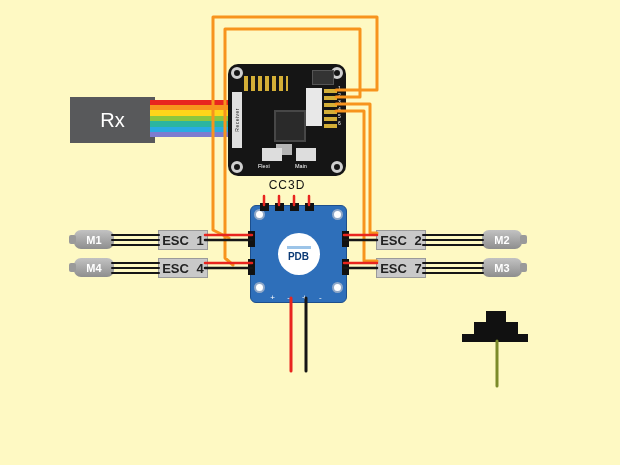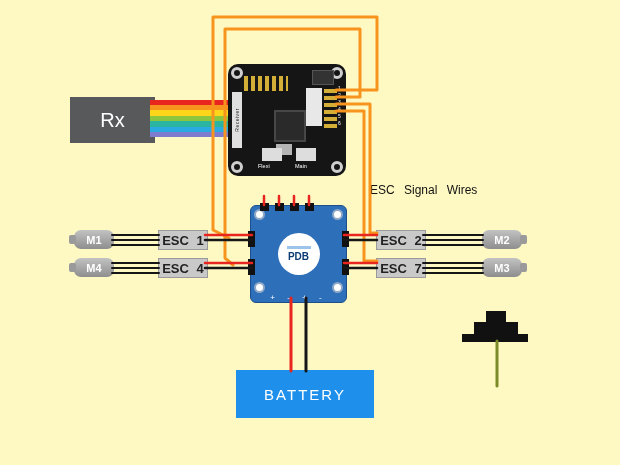--- a/index.html
+++ b/index.html
@@ -131,22 +131,22 @@
     <div class="chip"></div>
     <div class="receiver-strip">
       <span>Receiver</span>
     </div>
     <div class="silver-comp"></div>
     <div class="flexi-block"></div>
     <div class="main-block"></div>
     <div class="flexi-label">Flexi</div>
     <div class="main-label">Main</div>
   </div>
-
-  <div class="abs note esc-note">ESC Signal Wires</div>
+  <div class="abs cc3d-label">CC3D</div>
+
 
   <div class="abs pdb-board">
     <div class="pdb-hole tl"></div>
     <div class="pdb-hole tr"></div>
     <div class="pdb-hole bl"></div>
     <div class="pdb-hole br"></div>
     <div class="pdb-pad l1"></div>
     <div class="pdb-pad l2"></div>
     <div class="pdb-pad r1"></div>
     <div class="pdb-pad r2"></div>
@@ -184,23 +184,20 @@
   </div>
   <div class="abs motor m3">
     <div class="motor-nub nub-right"></div>
     <span>M3</span>
   </div>
   <div class="abs motor m4">
     <div class="motor-nub nub-left"></div>
     <span>M4</span>
   </div>
 
-  <div class="abs battery">
-    <span>BATTERY</span>
-  </div>
 
   <div class="abs cam-lens"></div>
   <div class="abs cam-body"></div>
   <div class="abs cam-base"></div>
 
   <svg class="wire-layer" viewBox="0 0 620 465" xmlns="http://www.w3.org/2000/svg">
 
     <polyline class="w-orange" points="336,90 377,90 377,17 213,17 213,230 229,238"></polyline>
     <polyline class="w-orange" points="336,97 360,97 360,29 225,29 225,258 233,265"></polyline>
     <polyline class="w-orange" points="336,104 370,104 370,233 377,233"></polyline>

